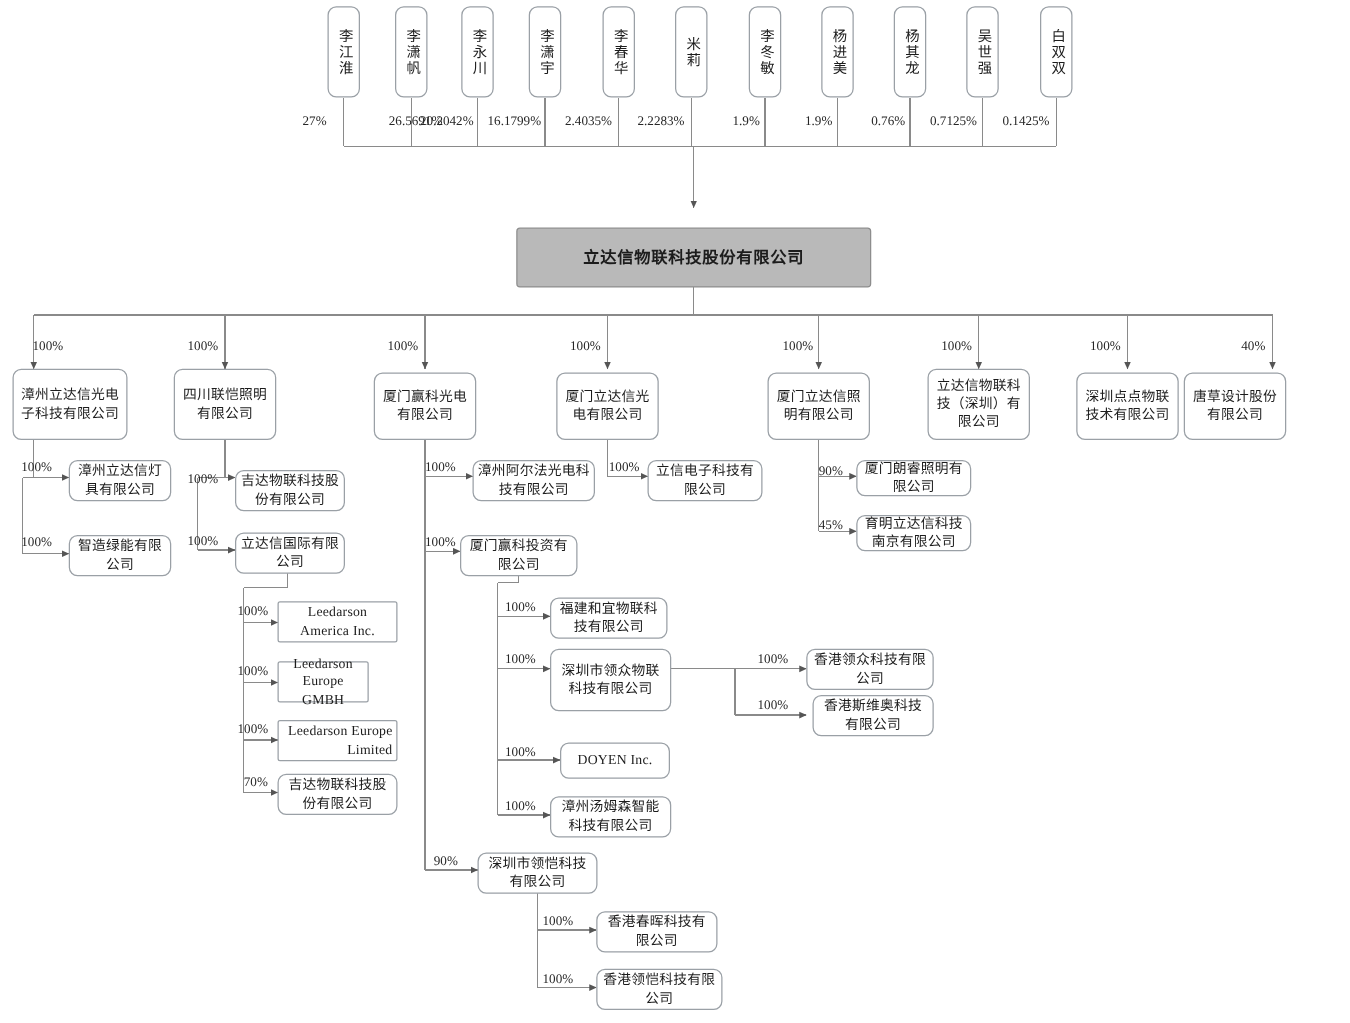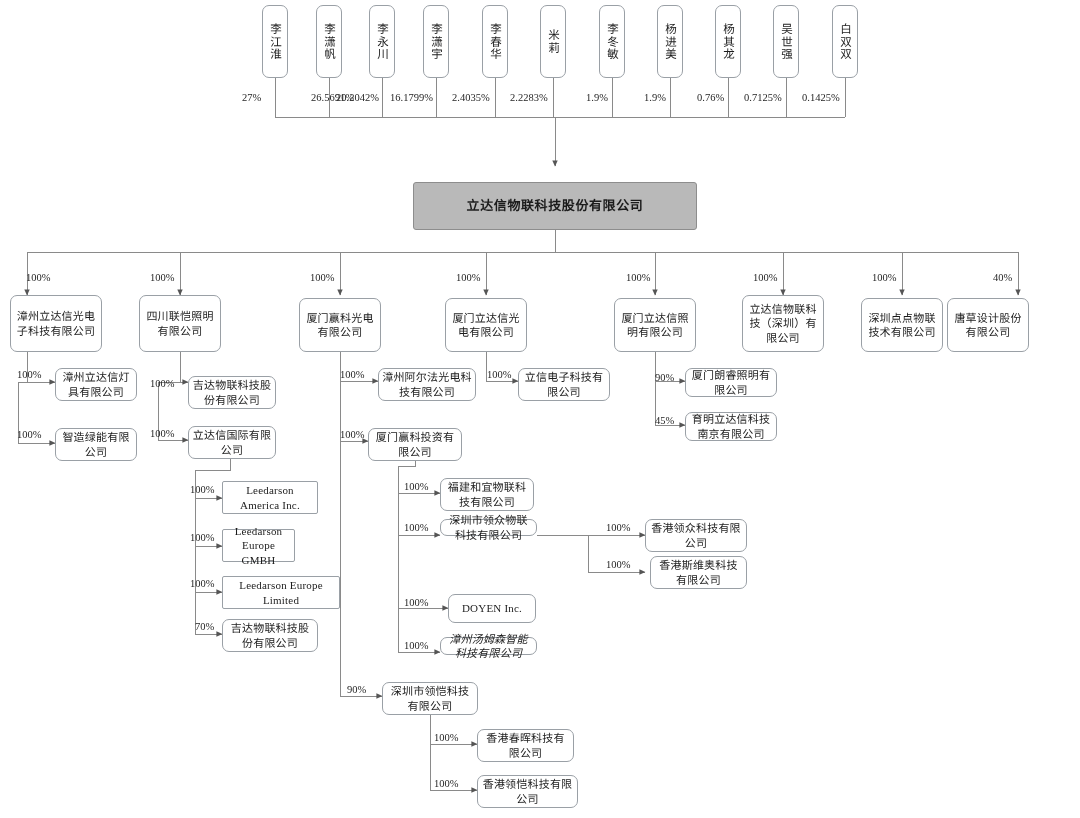--- a/index.html
+++ b/index.html
@@ -293,41 +293,41 @@
     </div>
   <div class="pct" style="left:655px;top:372px;">90%</div>
   <div class="pct" style="left:655px;top:415px;">45%</div>
 
   <div class="node en sq" style="left:222px;top:481px;width:96px;height:33px;">
     <span class="txt">Leedarson America Inc.</span>
     </div>
   <div class="node en sq" style="left:222px;top:529px;width:73px;height:33px;">
     <span class="txt">Leedarson Europe GMBH</span>
     </div>
-  <div class="node en sq" style="left:222px;top:576px;width:118px;height:33px;">
+  <div class="node en sq" style="left:222px;top:576px;width:96px;height:33px;text-align:right;">
     <span class="txt">Leedarson Europe Limited</span>
     </div>
   <div class="node cn rounded" style="left:222px;top:619px;width:96px;height:33px;">
     <span class="txt">吉达物联科技股份有限公司</span>
     </div>
   <div class="pct" style="left:190px;top:484px;">100%</div>
   <div class="pct" style="left:190px;top:532px;">100%</div>
   <div class="pct" style="left:190px;top:578px;">100%</div>
   <div class="pct" style="left:195px;top:621px;">70%</div>
 
   <div class="node cn rounded" style="left:440px;top:478px;width:94px;height:33px;">
     <span class="txt">福建和宜物联科技有限公司</span>
     </div>
-  <div class="node cn rounded" style="left:440px;top:519px;width:97px;height:17px;">
+  <div class="node cn rounded" style="left:440px;top:519px;width:97px;height:50px;">
     <span class="txt">深圳市领众物联科技有限公司</span>
     </div>
   <div class="node en rounded" style="left:448px;top:594px;width:88px;height:29px;text-align:center;">
     <span class="txt">DOYEN Inc.</span>
     </div>
-  <div class="node cn rounded" style="left:440px;top:637px;width:97px;height:18px;font-style:italic;">
+  <div class="node cn rounded" style="left:440px;top:637px;width:97px;height:33px;">
     <span class="txt">漳州汤姆森智能科技有限公司</span>
     </div>
   <div class="pct" style="left:404px;top:481px;">100%</div>
   <div class="pct" style="left:404px;top:522px;">100%</div>
   <div class="pct" style="left:404px;top:597px;">100%</div>
   <div class="pct" style="left:404px;top:640px;">100%</div>
 
   <div class="node cn rounded" style="left:645px;top:519px;width:102px;height:33px;">
     <span class="txt">香港领众科技有限公司</span>
     </div>

